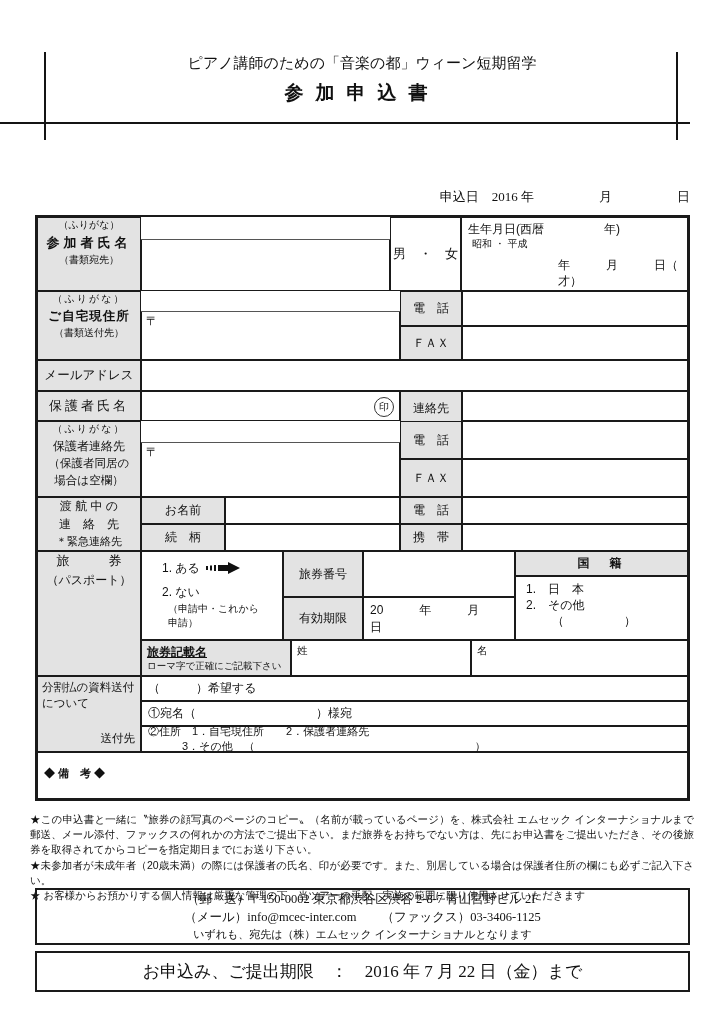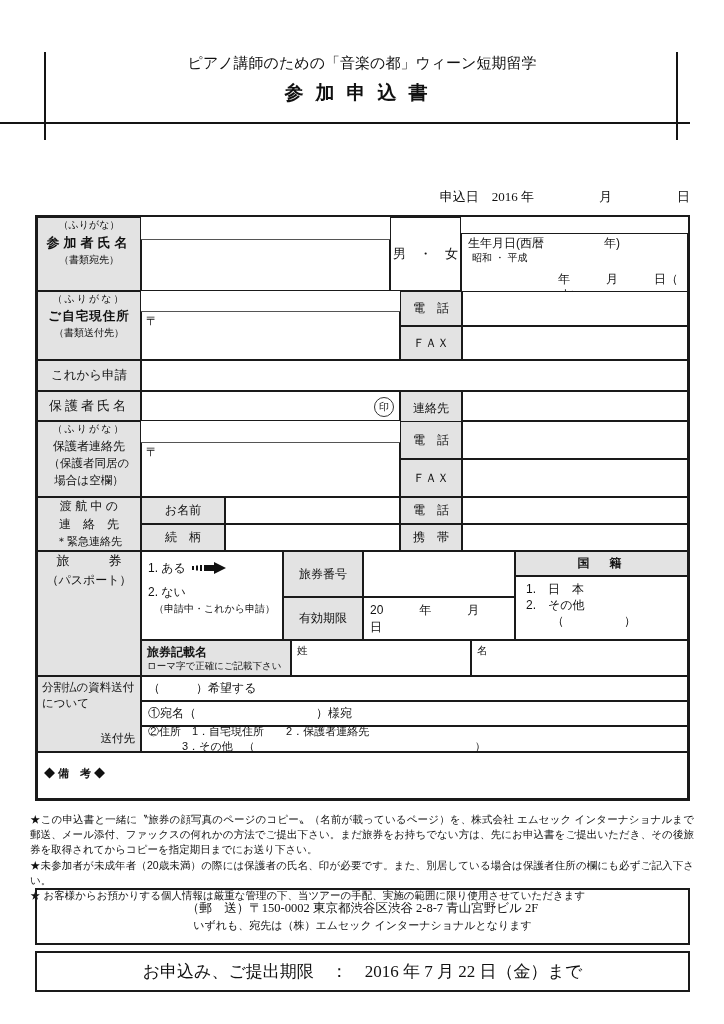--- a/index.html
+++ b/index.html
@@ -39,41 +39,41 @@
   <div class="abs" style="left:35px;top:215px;width:655px;height:586px;border:2px solid #1a1a1a;background:#fff;">
 
     <div class="cell gray lbl3" style="left:0;top:0;width:104px;height:74px;">
       <span class="small">（ふりがな）</span>
       <span style="font-size:13px;letter-spacing:4px;font-weight:bold;">参加者氏名</span>
       <span class="small">（書類宛先）</span>
     </div>
     <div class="thin-b abs" style="left:104px;top:0;width:249px;height:23px;background:#fff;"></div>
     <div class="cell no-t" style="left:104px;top:23px;width:249px;height:51px;"></div>
     <div class="cell c" style="left:353px;top:0;width:71px;height:74px;font-size:13px;">男　・　女</div>
-    <div class="cell col" style="left:424px;top:16px;width:227px;height:74px;padding:3px 6px;justify-content:flex-end;">
+    <div class="cell col" style="left:424px;top:0;width:227px;height:74px;padding:3px 6px;">
       <span style="font-size:12px;">生年月日(西暦　　　　　年)</span>
       <span class="small" style="margin-left:4px;">昭和 ・ 平成</span>
       <span style="font-size:12px;margin-top:6px;margin-left:90px;">年　　　月　　　日（　　　才）</span>
     </div>
 
     <div class="cell gray lbl3" style="left:0;top:74px;width:104px;height:69px;">
       <span class="small" style="letter-spacing:2px;">（ふりがな）</span>
       <span style="font-size:12.5px;letter-spacing:1px;font-weight:bold;">ご自宅現住所</span>
       <span class="small">（書類送付先）</span>
     </div>
     <div class="thin-b abs" style="left:104px;top:74px;width:259px;height:21px;background:#fff;"></div>
     <div class="cell no-t" style="left:104px;top:95px;width:259px;height:48px;padding:1px 4px;">
       <span>〒</span>
     </div>
     <div class="cell gray c" style="left:363px;top:74px;width:62px;height:35px;">電　話</div>
     <div class="cell" style="left:425px;top:74px;width:226px;height:35px;"></div>
     <div class="cell gray c" style="left:363px;top:109px;width:62px;height:34px;">ＦＡＸ</div>
     <div class="cell" style="left:425px;top:109px;width:226px;height:34px;"></div>
 
-    <div class="cell gray c" style="left:0;top:143px;width:104px;height:31px;font-size:12.5px;">これから申請</div>
+    <div class="cell gray c" style="left:0;top:143px;width:104px;height:31px;font-size:12.5px;">メールアドレス</div>
     <div class="cell" style="left:104px;top:143px;width:547px;height:31px;"></div>
 
     <div class="cell gray c" style="left:0;top:174px;width:104px;height:30px;font-size:13px;letter-spacing:3px;">保護者氏名</div>
     <div class="cell" style="left:104px;top:174px;width:259px;height:30px;">
       <span class="seal" style="position:absolute;right:5px;top:5px;">印</span>
     </div>
     <div class="cell gray c" style="left:363px;top:174px;width:62px;height:35px;">連絡先</div>
     <div class="cell" style="left:425px;top:174px;width:226px;height:30px;"></div>
 
     <div class="cell gray lbl3" style="left:0;top:204px;width:104px;height:76px;">
@@ -102,21 +102,21 @@
     <div class="cell" style="left:425px;top:280px;width:226px;height:27px;"></div>
     <div class="cell gray c" style="left:104px;top:307px;width:84px;height:27px;">続　柄</div>
     <div class="cell" style="left:188px;top:307px;width:175px;height:27px;"></div>
     <div class="cell gray c" style="left:363px;top:307px;width:62px;height:27px;">携　帯</div>
     <div class="cell" style="left:425px;top:307px;width:226px;height:27px;"></div>
 
     <div class="cell gray lbl3" style="left:0;top:334px;width:104px;height:125px;">
       <span style="font-size:13px;">旅　　　券</span>
       <span style="font-size:12px;">（パスポート）</span>
     </div>
-    <div class="cell" style="left:104px;top:334px;width:142px;height:89px;padding:8px 6px;">
+    <div class="cell" style="left:104px;top:334px;width:142px;height:89px;padding:8px 20px;">
       <div style="display:flex;align-items:center;gap:6px;">
         <span>1. ある</span>
         <svg width="34" height="12" viewBox="0 0 34 12">
           <rect x="0" y="4" width="2" height="4" fill="#111"></rect>
           <rect x="4" y="3.5" width="2" height="5" fill="#111"></rect>
           <rect x="8" y="3" width="2" height="6" fill="#111"></rect>
           <rect x="12" y="3" width="11" height="6" fill="#111"></rect>
           <polygon points="22,0 34,6 22,12" fill="#111"></polygon>
         </svg>
       </div>
@@ -127,21 +127,21 @@
     <div class="cell" style="left:326px;top:334px;width:152px;height:46px;"></div>
     <div class="cell gray c" style="left:478px;top:334px;width:173px;height:25px;font-weight:bold;letter-spacing:4px;">国　籍</div>
     <div class="cell col" style="left:478px;top:359px;width:173px;height:64px;padding:4px 10px;">
       <span>1.　日　本</span>
       <span>2.　その他</span>
       <span style="margin-left:26px;">（　　　　　）</span>
     </div>
     <div class="cell gray c" style="left:246px;top:380px;width:80px;height:43px;">有効期限</div>
     <div class="cell" style="left:326px;top:380px;width:152px;height:43px;display:flex;align-items:center;padding-left:6px;">20　　　年　　　月　　　日</div>
     <div class="cell gray col" style="left:104px;top:423px;width:150px;height:36px;padding:2px 5px;justify-content:center;">
-      <span style="font-weight:bold;font-size:12px;">旅券記載名</span>
+      <span style="font-weight:bold;font-size:12px;text-decoration:underline;">旅券記載名</span>
       <span style="font-size:9.5px;">ローマ字で正確にご記載下さい</span>
     </div>
     <div class="cell" style="left:254px;top:423px;width:180px;height:36px;padding:2px 5px;font-size:10.5px;">姓</div>
     <div class="cell" style="left:434px;top:423px;width:217px;height:36px;padding:2px 5px;font-size:10.5px;">名</div>
 
     <div class="cell gray" style="left:0;top:459px;width:104px;height:76px;padding:3px 4px;position:absolute;">
       <div style="font-size:11.5px;">分割払の資料送付</div>
       <div style="font-size:11.5px;">について</div>
       <div style="position:absolute;right:5px;bottom:4px;font-size:11.5px;">送付先</div>
     </div>
@@ -159,20 +159,21 @@
 
   <div class="abs" style="left:30px;top:812px;width:664px;font-size:10.5px;line-height:1.45;text-align:justify;">
     <p>★この申込書と一緒に〝旅券の顔写真のページのコピー〟（名前が載っているページ）を、株式会社 エムセック インターナショナルまで郵送、メール添付、ファックスの何れかの方法でご提出下さい。まだ旅券をお持ちでない方は、先にお申込書をご提出いただき、その後旅券を取得されてからコピーを指定期日までにお送り下さい。</p>
     <p>★未参加者が未成年者（20歳未満）の際には保護者の氏名、印が必要です。また、別居している場合は保護者住所の欄にも必ずご記入下さい。</p>
     <p>★ お客様からお預かりする個人情報は厳重な管理の下、当ツアーの手配、実施の範囲に限り使用させていただきます</p>
   </div>
 
   <div class="abs serif" style="left:35px;top:888px;width:655px;height:57px;border:2px solid #1a1a1a;
        display:flex;flex-direction:column;align-items:center;justify-content:center;gap:1px;">
     <div style="font-size:12.5px;">（郵　送）〒150-0002 東京都渋谷区渋谷 2-8-7 青山宮野ビル 2F</div>
+    <div style="font-size:12.5px;">（メール）info@mcec-inter.com　　（ファックス）03-3406-1125</div>
     <div style="font-size:11px;">いずれも、宛先は（株）エムセック インターナショナルとなります</div>
   </div>
 
   <div class="abs serif c" style="left:35px;top:951px;width:655px;height:41px;border:2px solid #1a1a1a;font-size:17px;">
     <span>お申込み、ご提出期限　：　2016 年 7 月 22 日（金）まで</span>
   </div>
 
 </div>
 
 </body></html>

